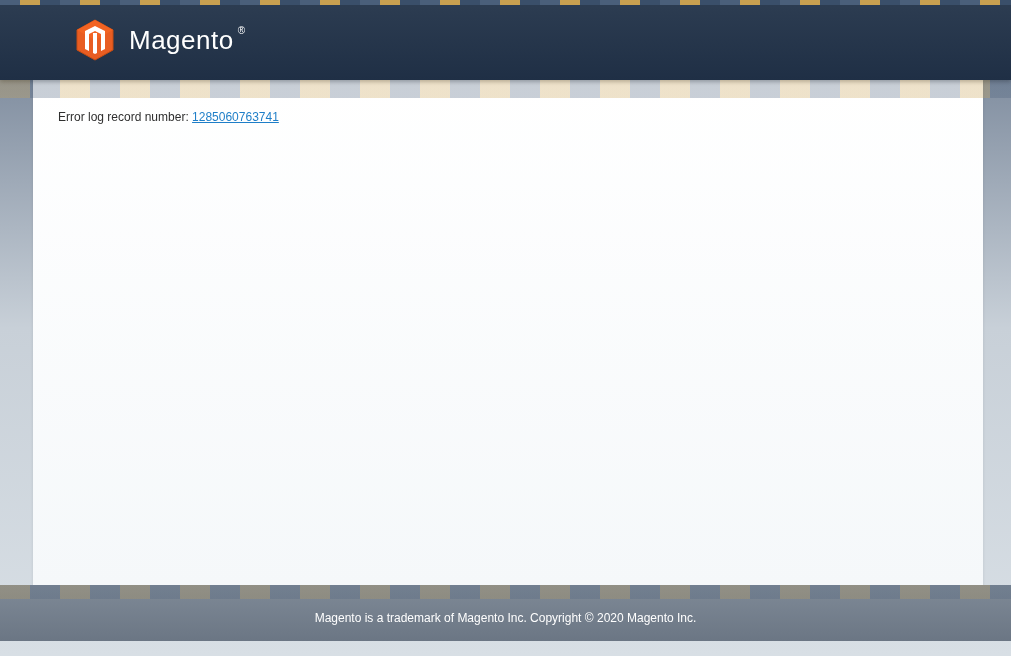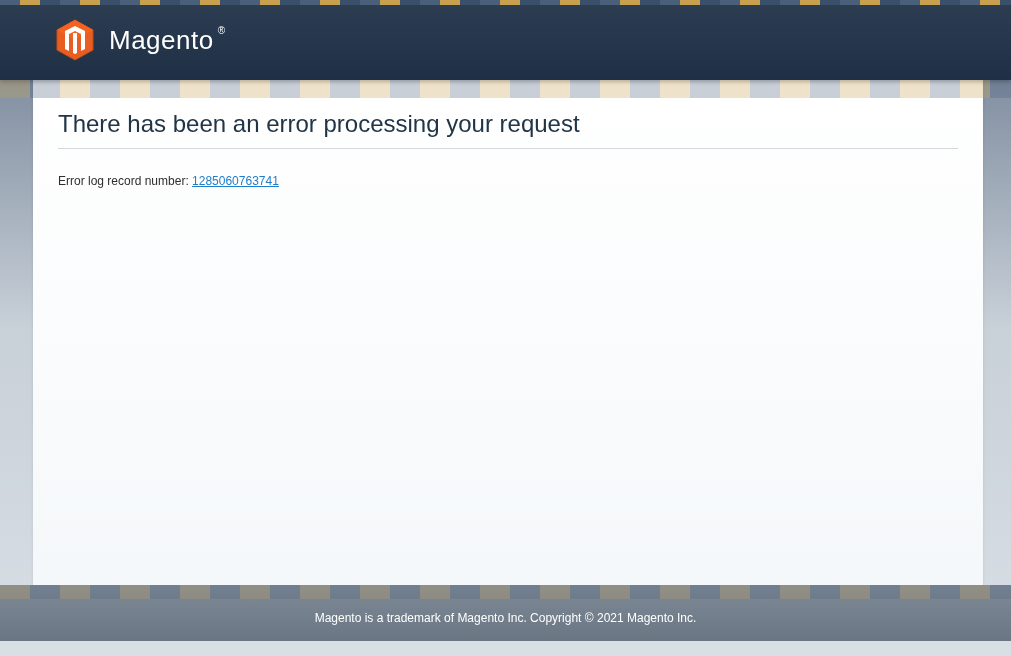--- a/index.html
+++ b/index.html
@@ -12,20 +12,21 @@
       background: linear-gradient(to bottom, #6b7a8f 0%, #c8d0d8 50%, #d8dfe5 100%);
       min-height: 656px;
       width: 1011px;
       overflow: hidden;
     }
     .header {
       background: linear-gradient(to bottom, #2d3d52 0%, #1f2f45 100%);
       height: 80px;
       position: relative;
       box-shadow: 0 2px 4px rgba(0,0,0,0.3);
+      padding-left: 20px;
     }
     .header::before {
       content: '';
       position: absolute;
       top: 0;
       left: 0;
       right: 0;
       height: 5px;
       background: repeating-linear-gradient(
         90deg,
@@ -142,21 +143,20 @@
         <path d="M 20 15 L 24 15 L 24 35 L 22 36 L 20 35 Z" fill="#ffffff"></path>
       </svg>
     </span>
     <span class="logo-text">
       <span>Magento</span><sup>®</sup>
     </span>
   </div>
 </div>
 
 <div class="main-panel">
-  <h1 class="page-title">There has been an error processing your request</h1>
   <p class="error-log-line">
     <span>Error log record number: </span><a class="error-log-link">1285060763741</a>
   </p>
 </div>
 
 <div class="footer">
-  <span class="footer-text">Magento is a trademark of Magento Inc. Copyright © 2021 Magento Inc.</span>
+  <span class="footer-text">Magento is a trademark of Magento Inc. Copyright © 2020 Magento Inc.</span>
 </div>
 
 </body></html>

